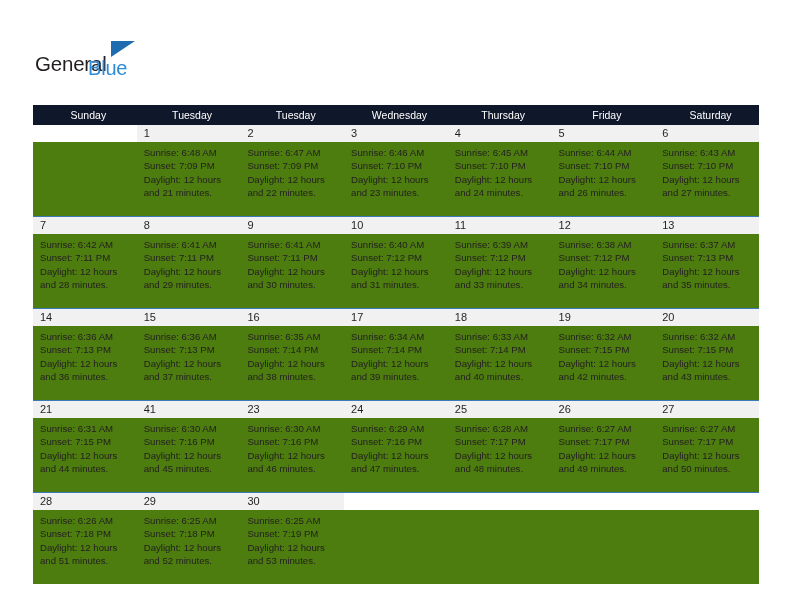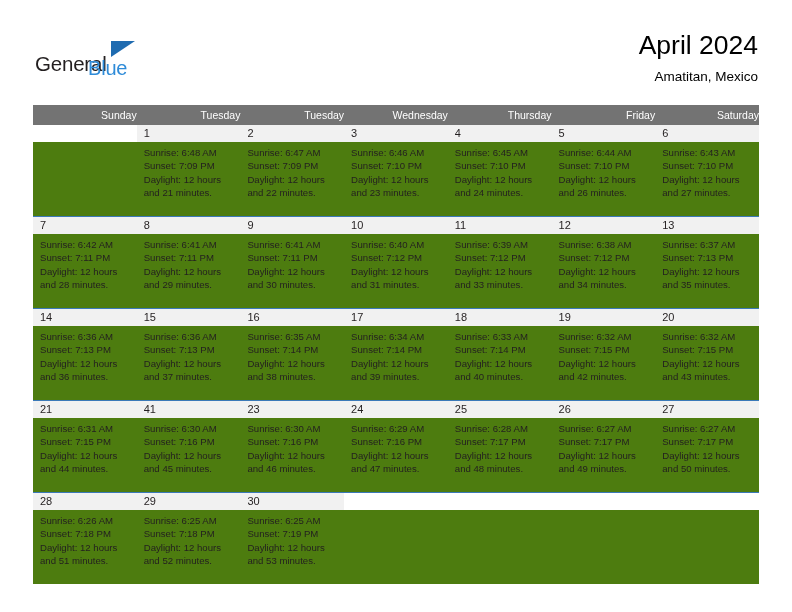--- a/index.html
+++ b/index.html
@@ -85,25 +85,25 @@
   
   .calendar {
     position: absolute;
     left: 33px;
     top: 105px;
     width: 726px;
     border-collapse: collapse;
     table-layout: fixed;
   }
   .calendar th {
-    background: #737373;
+    background: #0f172a;
     color: #ffffff;
     font-weight: normal;
     font-size: 10.5px;
-    text-align: right;
+    text-align: center;
     padding: 4px 0 4px 7px;
     height: 12px;
     border: none;
   }
   .calendar col { width: 103.7px; }
 
   tr.daynum-row td {
     background: #f1f1f1;
     font-size: 11px;
     color: #231f20;
@@ -137,24 +137,20 @@
 
 <div class="page">
 
   <div class="top">
     <div class="logo">
       <span class="logo-general">General</span>
       <span class="logo-triangle"></span>
       <span class="logo-blue">Blue</span>
     </div>
 
-    <div class="title-block">
-      <div class="cal-title">April 2024</div>
-      <div class="cal-subtitle">Amatitan, Mexico</div>
-    </div>
   </div>
 
   <table class="calendar">
     <colgroup>
       <col>
         <col>
         <col>
         <col>
         <col>
         <col>

